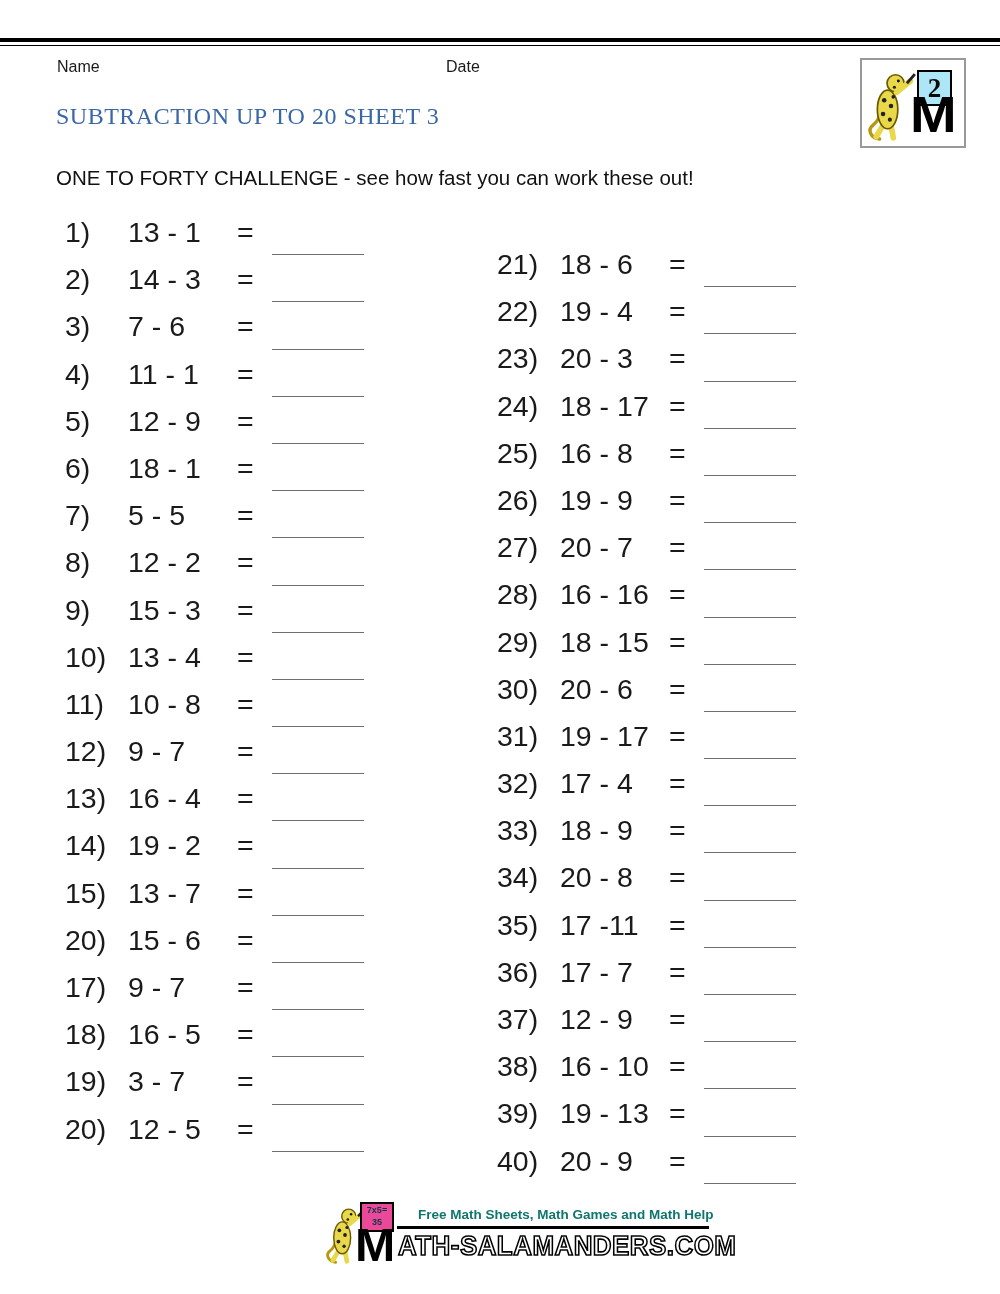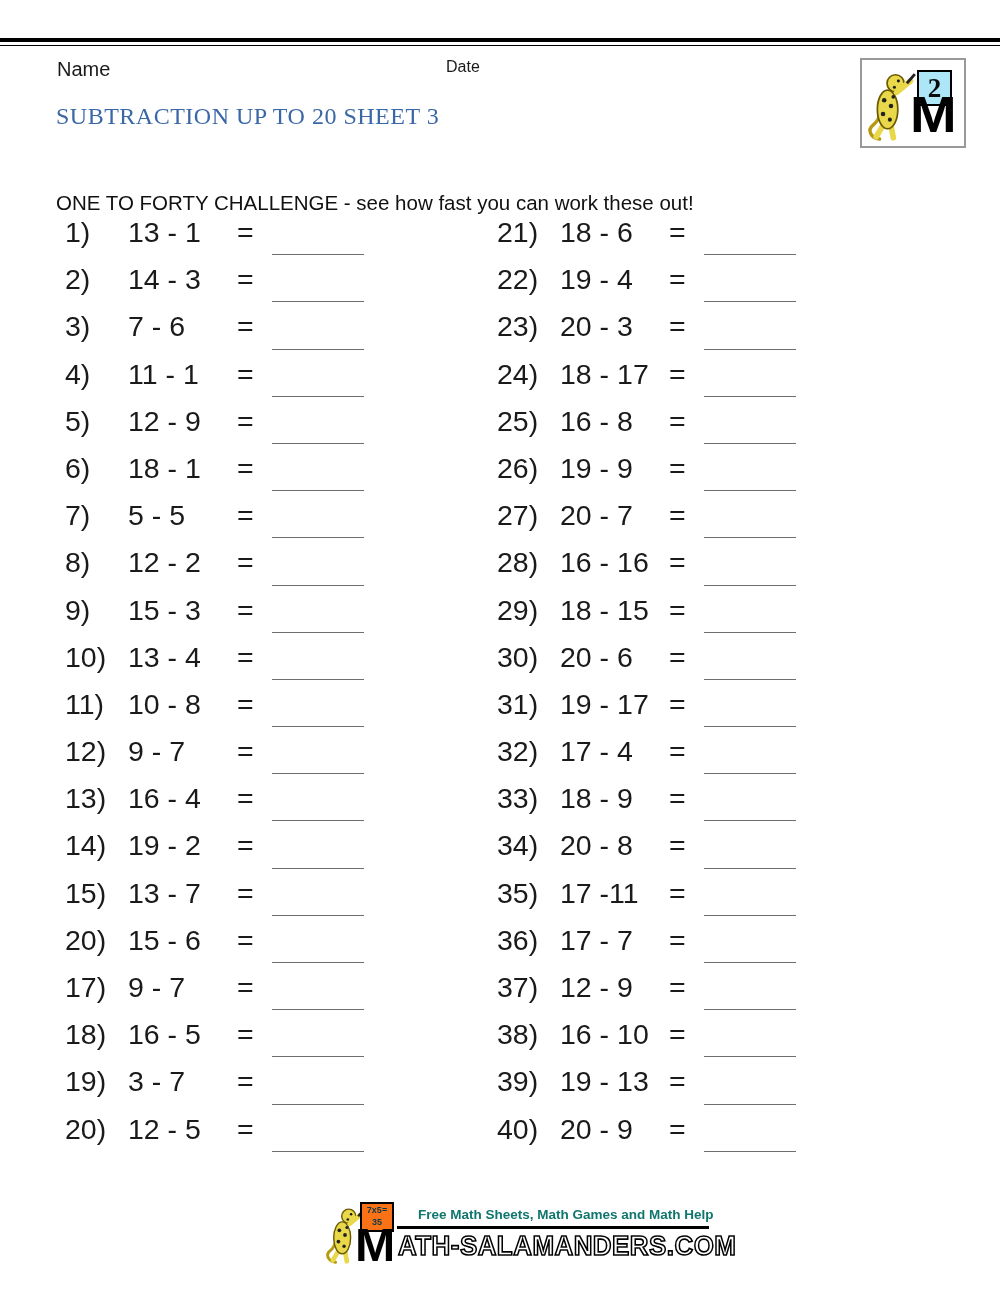--- a/index.html
+++ b/index.html
@@ -4,50 +4,50 @@
 <style>
   html,body{margin:0;padding:0;background:#fff;}
   .page{position:relative;width:1000px;height:1294px;background:#ffffff;overflow:hidden;
         font-family:"Liberation Sans", sans-serif;color:#1a1a1a;}
 
   
   .rule-thick{position:absolute;left:0;top:38px;width:1000px;height:4px;background:#000;}
   .rule-thin{position:absolute;left:0;top:45px;width:1000px;height:1px;background:#000;}
 
   
-  .name-label{position:absolute;left:57px;top:58px;font-size:20px;}
+  .name-label{position:absolute;left:57px;top:58px;font-size:16px;}
   .date-label{position:absolute;left:410px;top:58px;font-size:16px;margin-left:36px;}
 
   .sheet-title{position:absolute;left:56px;top:103px;font-family:"Liberation Serif", serif;
                font-size:24px;font-weight:500;color:#3a67a5;letter-spacing:0.5px;white-space:nowrap;}
-  .sheet-subtitle{position:absolute;left:56px;top:166px;font-size:20.5px;color:#111;white-space:nowrap;margin-top:25px;}
+  .sheet-subtitle{position:absolute;left:56px;top:166px;font-size:20.5px;color:#111;white-space:nowrap;}
 
   
   .badge{position:absolute;left:860px;top:58px;width:106px;height:90px;background:#fff;
          border:2px solid #999;box-sizing:border-box;}
   .badge .sal{position:absolute;left:4px;top:8px;}
   .badge .lvl-square{position:absolute;left:55px;top:10px;width:35px;height:36px;background:#ace6f7;
          border:2px solid #000;box-sizing:border-box;text-align:center;line-height:32px;
          font-family:"Liberation Serif", serif;font-size:27px;font-weight:bold;color:#0a0a0a;}
   .badge .m-letter{position:absolute;left:48px;top:26px;font-size:50px;font-weight:800;color:#000;
          font-family:"Liberation Sans", sans-serif;transform:scaleX(1.12);transform-origin:left bottom;}
 
   
   .pcol{position:absolute;top:209px;width:310px;}
   .pcol.c1{left:65px;}
-  .pcol.c2{left:497px;}
+  .pcol.c2{left:497px;margin-top:32px;}
   .prow{position:relative;height:47.2px;font-size:28.5px;line-height:47.2px;white-space:nowrap;}
   .pnum{position:absolute;left:0;}
   .pexpr{position:absolute;left:63px;}
   .peq{position:absolute;left:172px;}
   .pline{position:absolute;left:207px;width:92px;height:0;bottom:1px;border-bottom:1px solid #6e6e6e;}
 
   
   .f-sal{position:absolute;left:324px;top:1204px;}
-  .f-board{position:absolute;left:360px;top:1202px;width:34px;height:30px;background:#f97316;
+  .f-board{position:absolute;left:360px;top:1202px;width:34px;height:30px;background:#ec4899;
            border:2px solid #000;box-sizing:border-box;text-align:center;
            font-size:9px;font-weight:bold;line-height:12px;color:#083a4a;}
   .f-m{position:absolute;left:355px;top:1222px;font-size:46px;font-weight:800;color:#000;line-height:1;
        transform:scaleX(1.05);transform-origin:left top;}
   .f-tagline{position:absolute;left:418px;top:1207px;font-size:13.5px;font-weight:bold;color:#0f766e;white-space:nowrap;}
   .f-rule{position:absolute;left:397px;top:1226px;width:312px;height:3px;background:#000;}
   .f-wordmark{position:absolute;left:398px;top:1231px;font-size:27px;font-weight:800;color:#fff;
               letter-spacing:0.5px;-webkit-text-stroke:1.6px #000;white-space:nowrap;
               transform:scaleX(0.96);transform-origin:left top;}
 </style>

